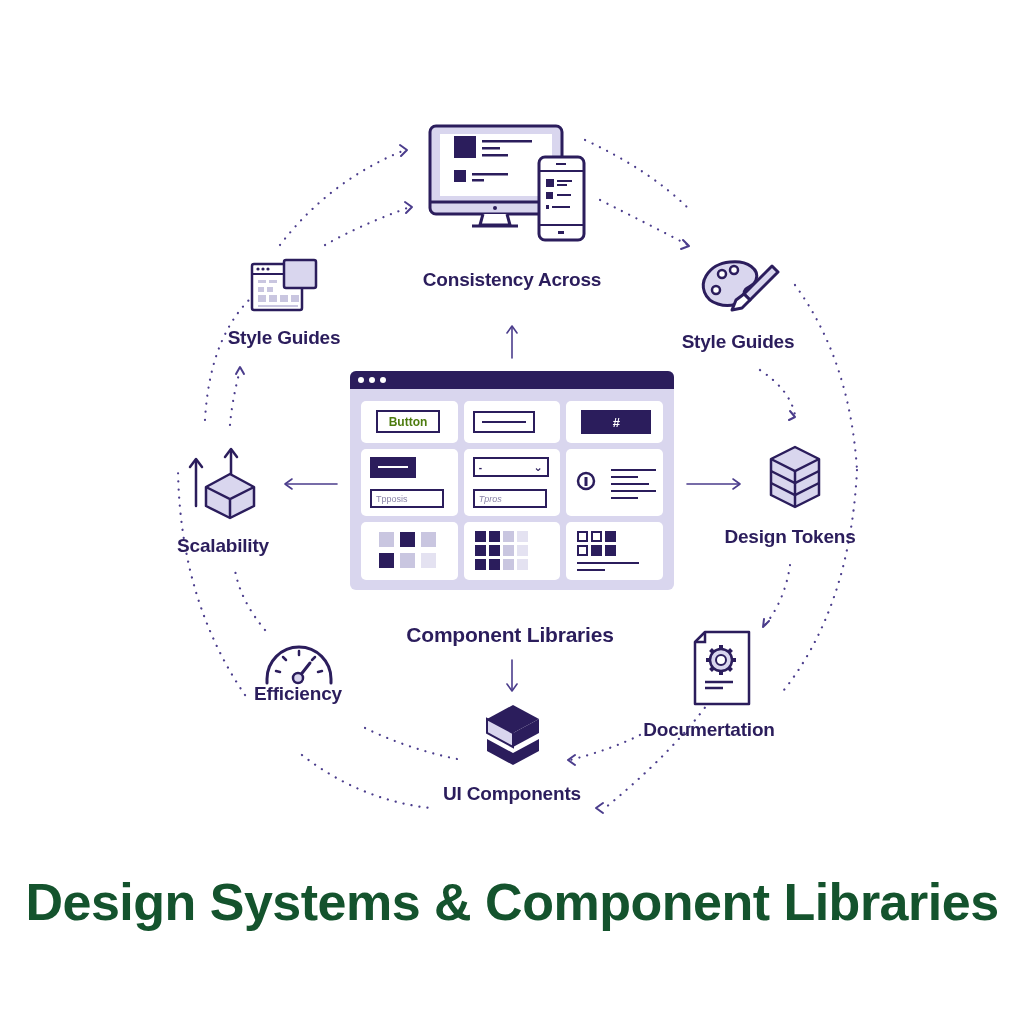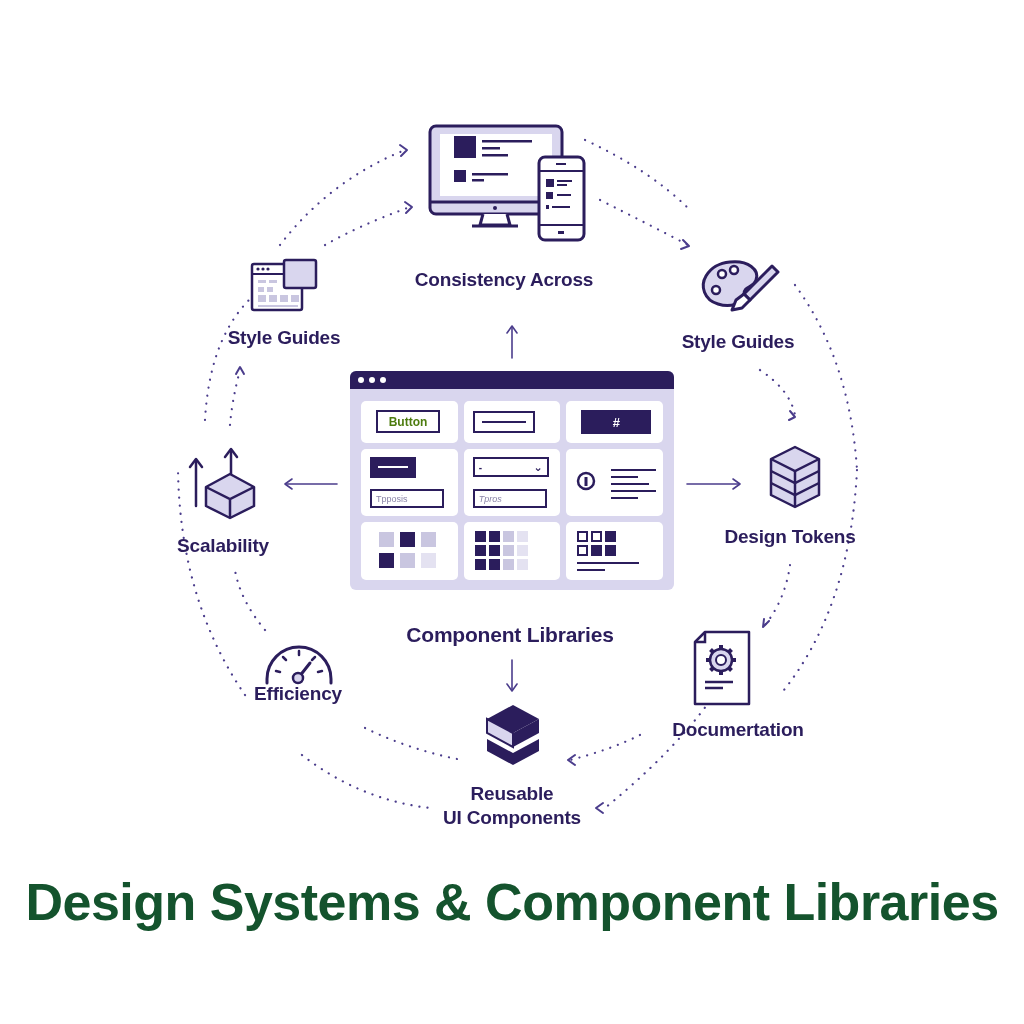--- a/index.html
+++ b/index.html
@@ -97,21 +97,21 @@
   <rect x="128" y="39" width="10" height="2" fill="#2b1d5c"></rect>
   <rect x="130" y="107" width="6" height="3" fill="#2b1d5c"></rect>
   <rect x="118" y="55" width="8" height="8" fill="#2b1d5c"></rect>
     <rect x="129" y="56" width="15" height="2" fill="#2b1d5c"></rect>
     <rect x="129" y="60" width="10" height="2" fill="#2b1d5c"></rect>
   <rect x="118" y="68" width="7" height="7" fill="#2b1d5c"></rect>
     <rect x="129" y="70" width="14" height="2" fill="#2b1d5c"></rect>
   <rect x="118" y="81" width="3" height="4" fill="#2b1d5c"></rect>
     <rect x="124" y="82" width="18" height="2" fill="#2b1d5c"></rect>
 </svg>
-<div class="label lbl-md" style="left:392px;top:268px;width:224px;">
+<div class="label lbl-md" style="left:400px;top:268px;width:224px;">
   <div>Consistency Across</div>
 </div>
 
 <svg width="70" height="56" style="left:250px;top:258px;">
   <rect x="2" y="6" width="50" height="46" rx="2" fill="#ffffff" stroke="#2b1d5c" stroke-width="2.5"></rect>
   <line x1="2" y1="16" x2="52" y2="16" stroke="#2b1d5c" stroke-width="2"></line>
   <circle cx="8" cy="11" r="1.6" fill="#2b1d5c"></circle>
     <circle cx="13" cy="11" r="1.6" fill="#2b1d5c"></circle>
     <circle cx="18" cy="11" r="1.6" fill="#2b1d5c"></circle>
   <g fill="#c9c6e0">
@@ -161,30 +161,29 @@
         <line x1="11" y1="0" x2="15" y2="0"></line>
       <line x1="8" y1="8" x2="10.5" y2="10.5"></line>
         <line x1="-8" y1="-8" x2="-10.5" y2="-10.5"></line>
       <line x1="8" y1="-8" x2="10.5" y2="-10.5"></line>
         <line x1="-8" y1="8" x2="-10.5" y2="10.5"></line>
     </g>
   </g>
   <line x1="12" y1="52" x2="40" y2="52" stroke="#2b1d5c" stroke-width="2.5"></line>
   <line x1="12" y1="58" x2="30" y2="58" stroke="#2b1d5c" stroke-width="2.5"></line>
 </svg>
-<div class="label lbl-md" style="left:666px;top:718px;width:144px;">Documertation</div>
+<div class="label lbl-md" style="left:637px;top:718px;width:144px;">Documertation</div>
 
 <svg width="60" height="64" style="left:483px;top:703px;">
   <path d="M30 2 L56 16 L30 30 L4 16 Z" fill="#2b1d5c"></path>
   <path d="M4 16 L30 30 L30 44 L4 30 Z" fill="#d9d6ee" stroke="#2b1d5c" stroke-width="2"></path>
   <path d="M56 16 L30 30 L30 44 L56 30 Z" fill="#2b1d5c"></path>
   <path d="M4 36 L30 50 L56 36 L56 48 L30 62 L4 48 Z" fill="#2b1d5c"></path>
 </svg>
 <div class="label lbl-md" style="left:420px;top:782px;width:184px;">
-  <div>Reusable</div>
   <div>UI Components</div>
 </div>
 
 <svg width="70" height="44" style="left:264px;top:643px;">
   <path d="M3 40 L3 36 A32 32 0 0 1 67 36 L67 40" fill="none" stroke="#2b1d5c" stroke-width="3" stroke-linecap="round"></path>
   <g stroke="#2b1d5c" stroke-width="2.5" stroke-linecap="round">
     <line x1="12" y1="28" x2="16" y2="29"></line>
       <line x1="19" y1="14" x2="22" y2="17"></line>
       <line x1="35" y1="8" x2="35" y2="12"></line>
       <line x1="51" y1="14" x2="48" y2="17"></line>

